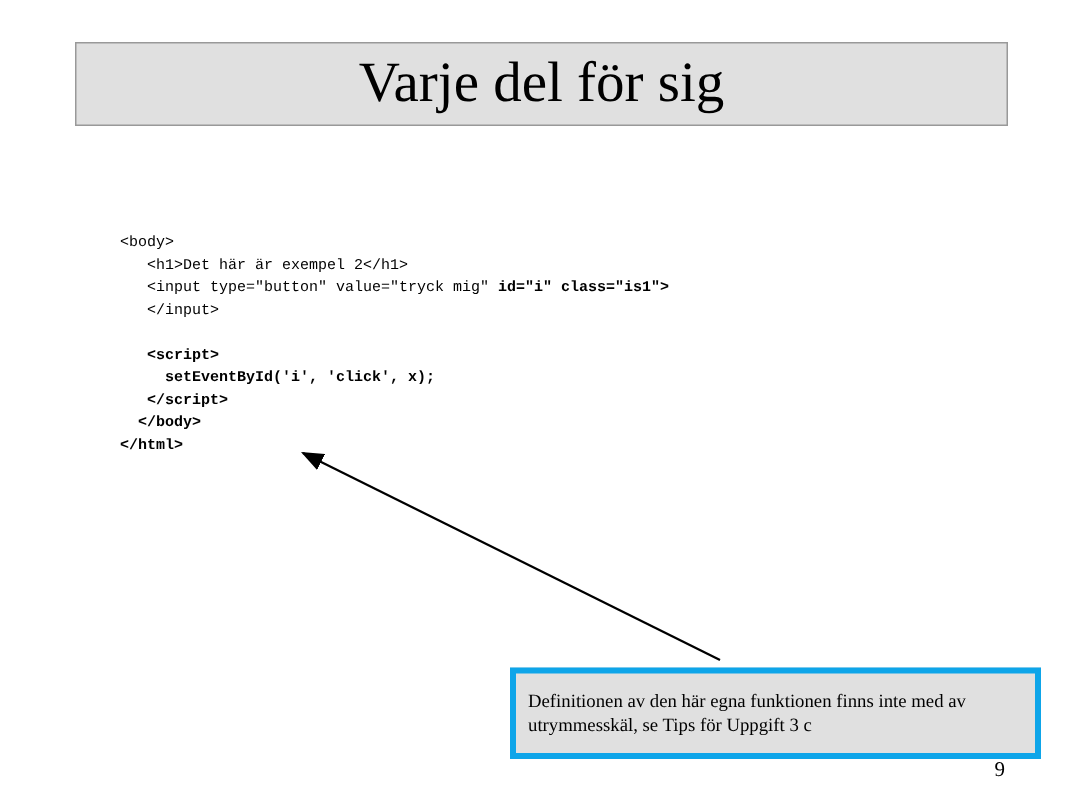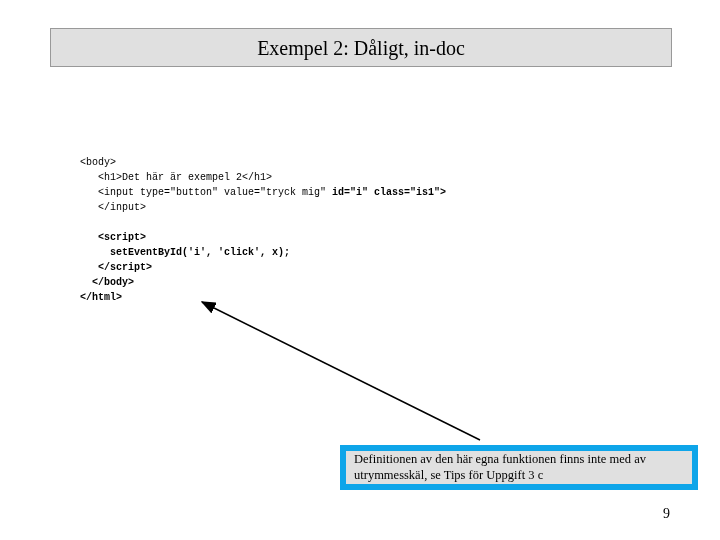--- a/index.html
+++ b/index.html
@@ -41,23 +41,23 @@
     line-height: 1.5;
     white-space: pre;
   }
   .bold { font-weight: bold; }
   .note-box {
     position: absolute;
     left: 340px;
     top: 445px;
     width: 330px;
     background: #e0e0e0;
-    border: 6px solid #0ea5e9;
+    border: 4px solid #0ea5e9;
     font-size: 12.5px;
-    padding: 1px 8px;
+    padding: 11px 8px;
     line-height: 1.25;
   }
   .page-num {
     position: absolute;
     right: 50px;
     bottom: 18px;
     font-size: 14px;
   }
   svg.arrow {
     position: absolute;
@@ -65,21 +65,21 @@
     top: 0;
     width: 720px;
     height: 540px;
     pointer-events: none;
   }
 </style>
 </head>
 <body>
 
 <div class="header-box">
-  <div class="subtitle">Exempel 2: Dåligt, in-doc</div>
+  <div class="title">Varje del för sig</div>
 </div>
 
 <div class="code-block"><span>&lt;body&gt;</span>
 <span>   &lt;h1&gt;Det här är exempel 2&lt;/h1&gt;</span>
 <span>   &lt;input type="button" value="tryck mig" </span><span class="bold">id="i" class="is1"&gt;</span>
 <span>   &lt;/input&gt;</span>
 <span></span>
 <span class="bold">   &lt;script&gt;</span>
 <span class="bold">     set</span><span class="bold">Event</span><span class="bold">By</span><span class="bold">Id('i', 'click', x);</span>
 <span class="bold">   &lt;/scr</span><span class="bold">ipt&gt;</span>

